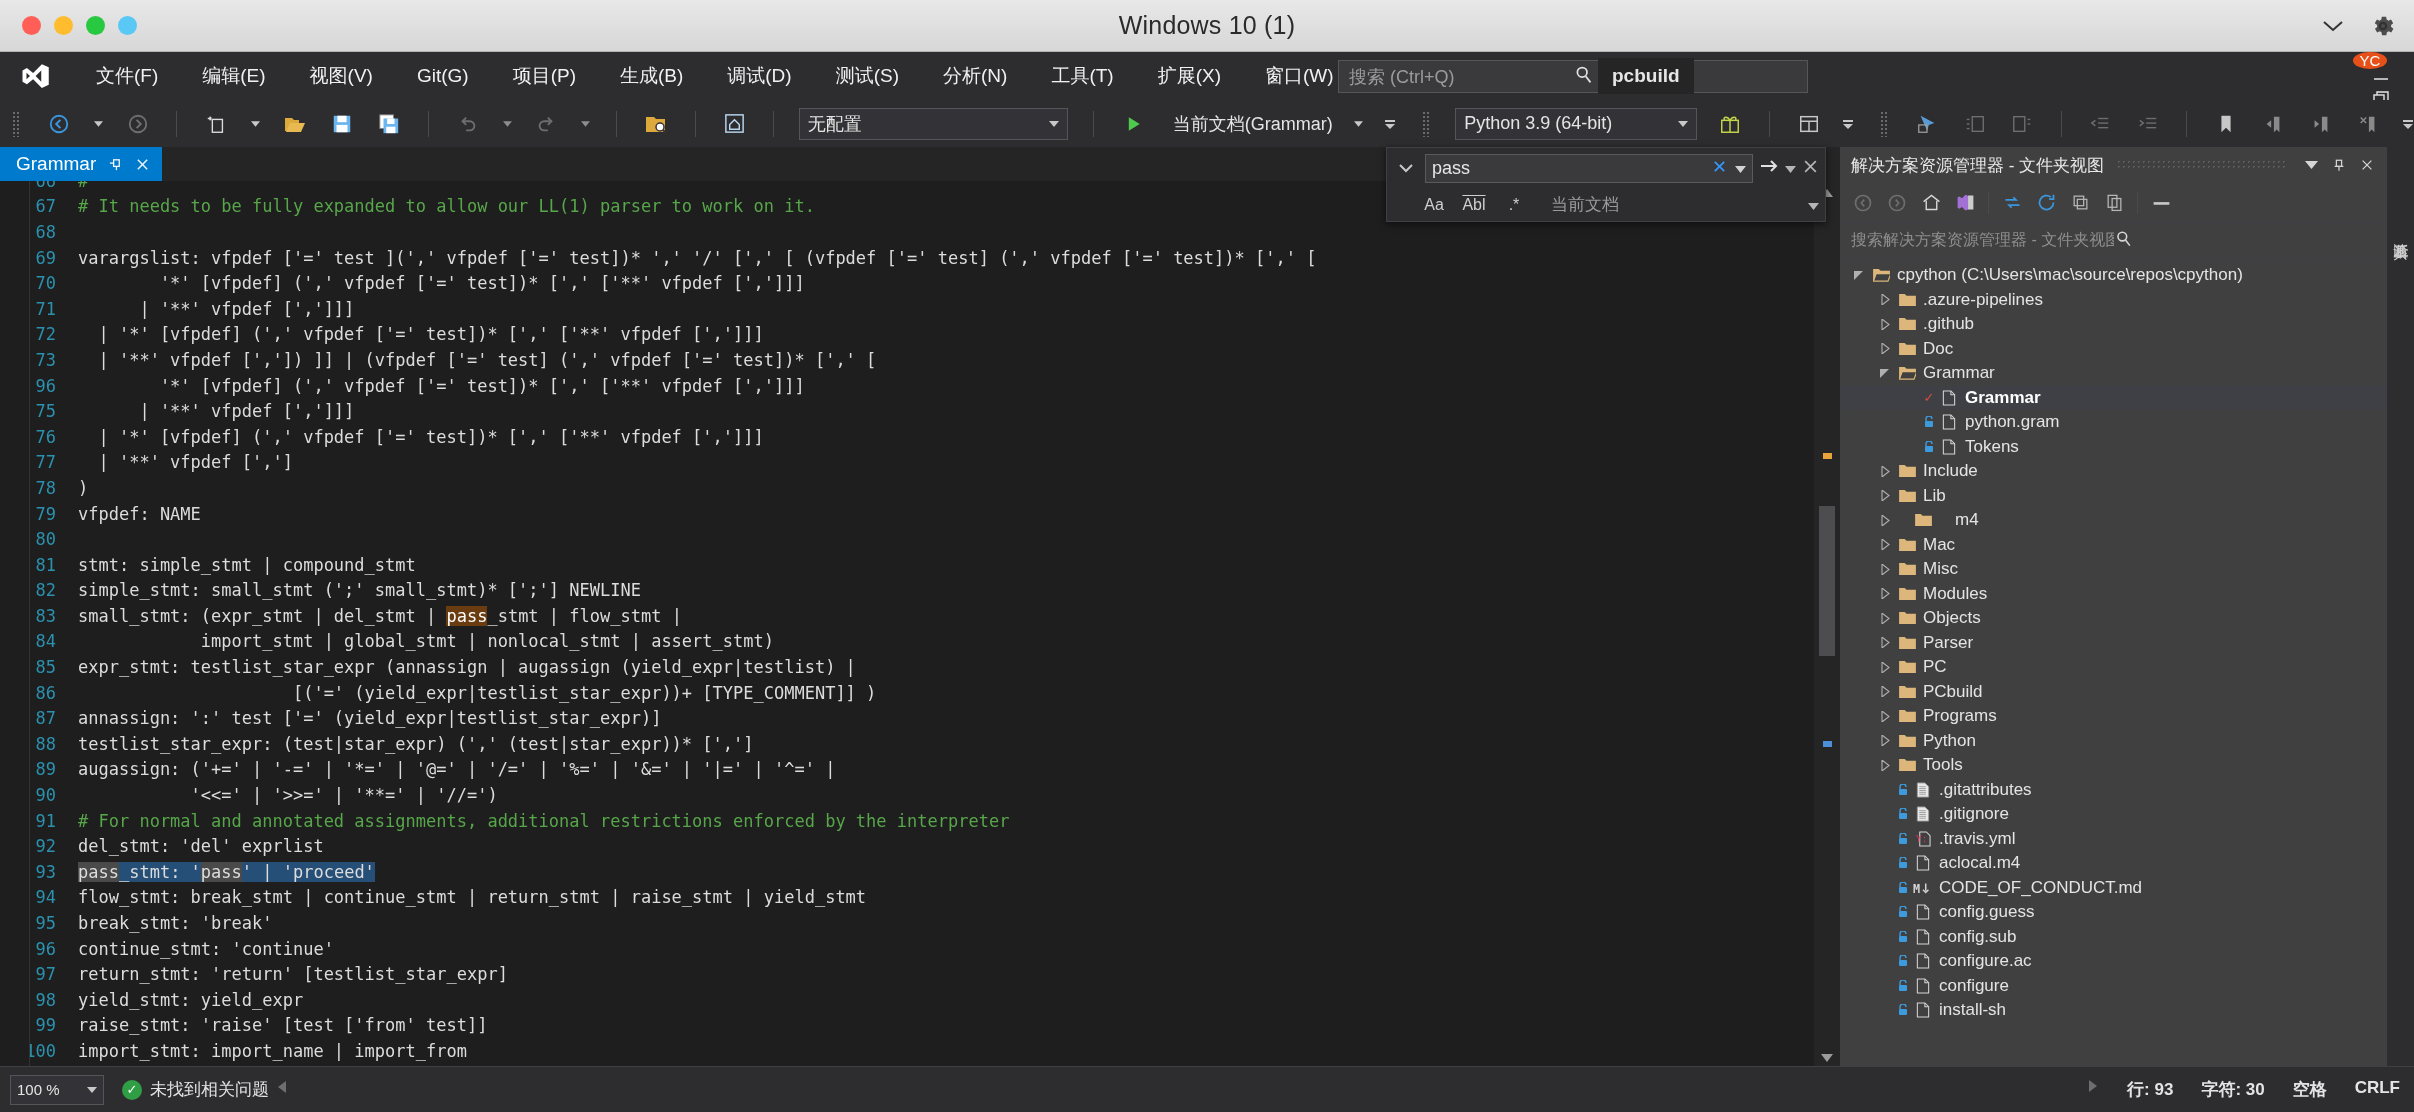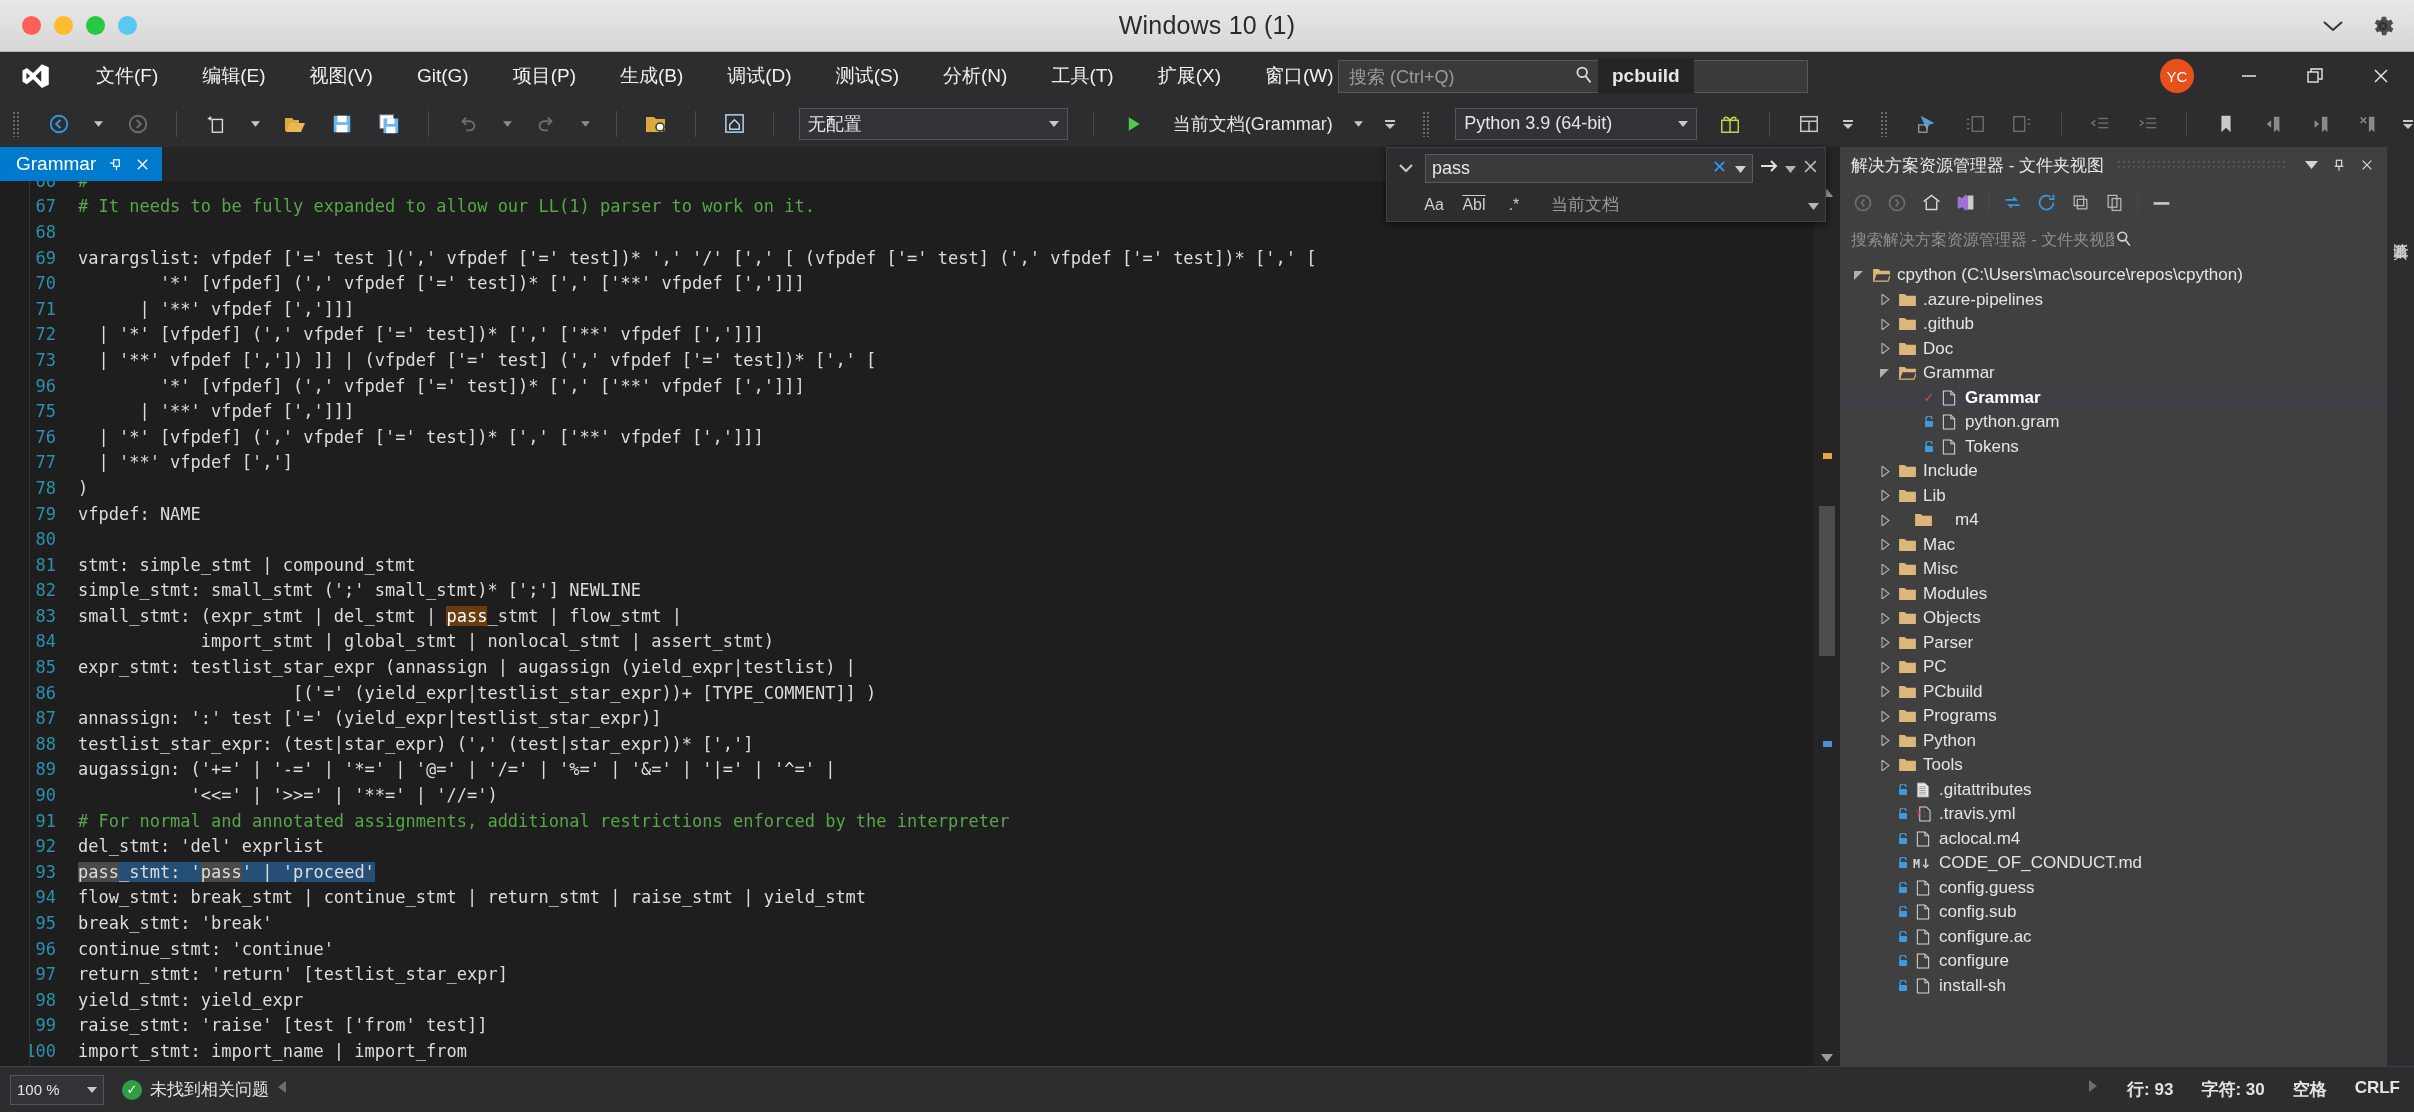--- a/index.html
+++ b/index.html
@@ -28,21 +28,21 @@
   .menu-item { color:#f1f1f1; font-size:19px; padding:6px 12px; white-space:nowrap;
                cursor:default; }
   .searchbox { position:absolute; left:1338px; top:8px; width:470px; height:33px;
                background:#3a3a3c; border:1px solid #565658; display:flex;
                align-items:center; padding:0 10px; }
   .searchbox span { color:#9b9b9b; font-size:18px; flex:1; }
   .pcbuild { position:absolute; left:1598px; top:6px; height:36px; padding:0 14px;
              display:flex; align-items:center; background:#252526;
              color:#e6e6e6; font-size:19px; font-weight:bold; }
   .win-ctrls { position:absolute; right:0; top:0; height:48px; display:flex;
-               align-items:center; }
+               align-items:center;flex-direction:column; }
   .wc { width:66px; height:48px; display:flex; align-items:center; justify-content:center; }
   .avatar { width:34px; height:34px; border-radius:50%; background:#e8501a;
             color:#fff; font-size:15px; display:flex; align-items:center;
             justify-content:center; margin-right:22px; }
 
   
   .toolbar { height:47px; background:#2d2d30; display:flex; align-items:center;
              padding-left:6px; gap:20px; position:relative; }
   .grip { width:9px; height:26px; margin:0 6px;
           background-image:radial-gradient(#6a6a6a 1px, transparent 1px);
@@ -991,20 +991,42 @@
         </div>
         <div class="trow" style="padding-left: 34px;">
           <span class="twist"></span>
           <span class="tlock">
             <svg width="10" height="12" viewBox="0 0 10 12" fill="#3d9bdd">
               <path d="M2 5V3a3 3 0 016 0" fill="none" stroke="#3d9bdd" stroke-width="1.4"></path>
               <rect x="1" y="5" width="8" height="6" rx="1"></rect>
             </svg>
           </span>
           <span class="ticon">
+            <svg width="14" height="16" viewBox="0 0 14 17">
+              <path d="M1 1h8l4 4v11H1z" fill="#e8e8e8" stroke="#9a9a9a" stroke-width="1"></path>
+              <g stroke="#8a8a8a" stroke-width=".8">
+                <line x1="3" y1="5" x2="10" y2="5"></line>
+                <line x1="3" y1="7" x2="10" y2="7"></line>
+                <line x1="3" y1="9" x2="10" y2="9"></line>
+                <line x1="3" y1="11" x2="10" y2="11"></line>
+                <line x1="3" y1="13" x2="10" y2="13"></line>
+              </g>
+            </svg>
+          </span>
+          <span class="tlabel">.gitignore</span>
+        </div>
+        <div class="trow" style="padding-left: 34px;">
+          <span class="twist"></span>
+          <span class="tlock">
+            <svg width="10" height="12" viewBox="0 0 10 12" fill="#3d9bdd">
+              <path d="M2 5V3a3 3 0 016 0" fill="none" stroke="#3d9bdd" stroke-width="1.4"></path>
+              <rect x="1" y="5" width="8" height="6" rx="1"></rect>
+            </svg>
+          </span>
+          <span class="ticon">
             <svg width="15" height="16" viewBox="0 0 16 17">
               <path d="M4 1h7l4 4v11H4z" fill="none" stroke="#d6d6d6" stroke-width="1.1"></path>
               <text x="0" y="12" font-size="10" fill="#e0385c" font-family="monospace">Y:</text>
             </svg>
           </span>
           <span class="tlabel">.travis.yml</span>
         </div>
         <div class="trow" style="padding-left: 34px;">
           <span class="twist"></span>
           <span class="tlock">

